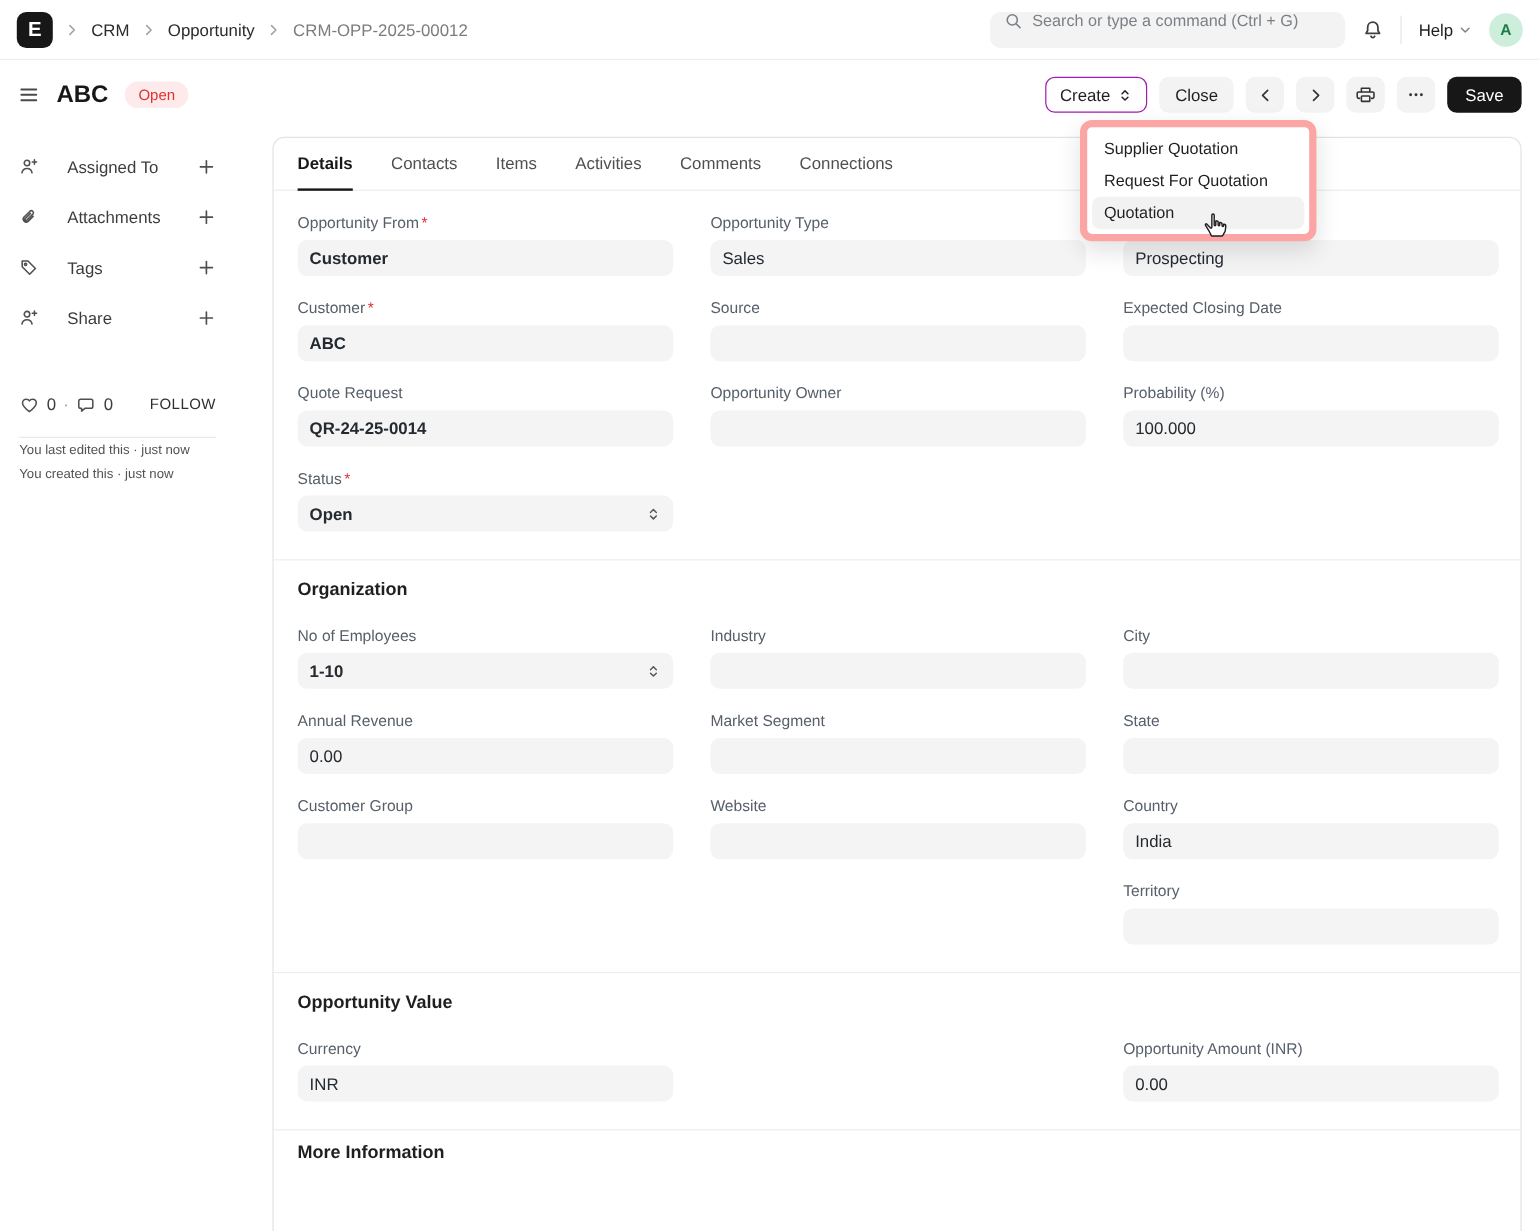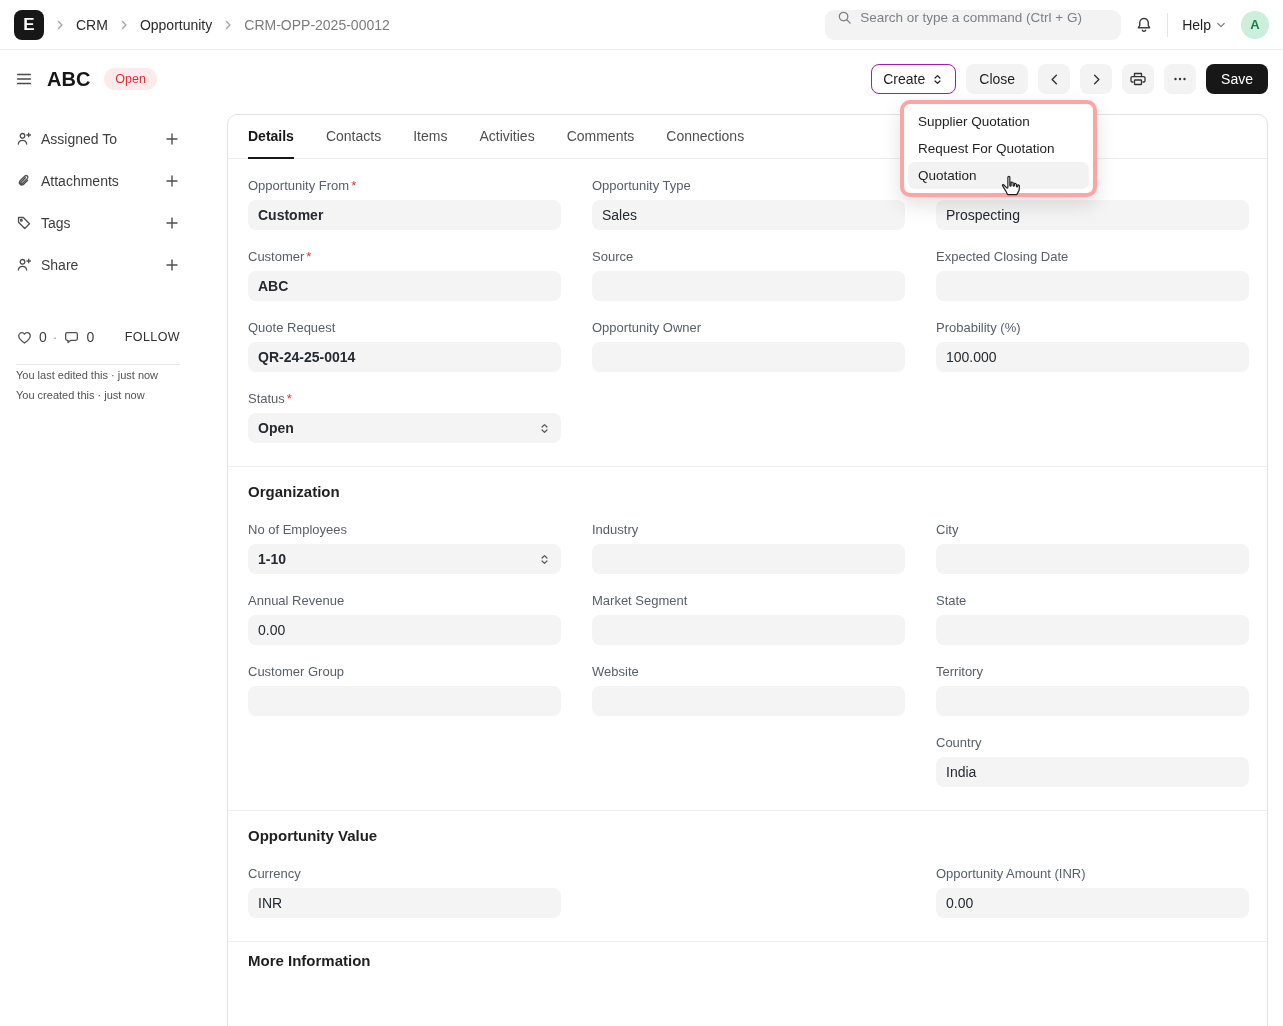--- a/index.html
+++ b/index.html
@@ -44,21 +44,21 @@
     display:flex; align-items:center; justify-content:center; cursor:pointer; color:#1f1f1f; }
   .btn-outline { background:#fff; border:1px solid #a21caf; padding:0 11px; gap:6px; }
   .btn-subtle { background:#f3f3f3; padding:0 13px; }
   .btn-icon { background:#f3f3f3; width:32px; padding:0; color:#333; }
   .btn-dark { background:#171717; color:#fff; padding:0 15px; font-weight:500; }
 
   
   .sidebar { position:absolute; left:0; top:127px; width:226px; padding:0 46px 0 16px; }
   .side-row { display:flex; align-items:center; height:24px; margin-bottom:18px; cursor:pointer; }
   .side-row svg { color:#4f4f4f; flex:none; }
-  .side-label { font-size:14px; color:#3d3d3d; margin-left:9px; }
+  .side-label { font-size:14px; color:#3d3d3d; margin-left:24px; }
   .side-plus { margin-left:auto; background:none; border:none; color:#7c7c7c; display:flex; cursor:pointer; }
   .likes-row { display:flex; align-items:center; margin-top:50px; height:20px; }
   .like-group { display:flex; align-items:center; gap:6px; font-size:14px; color:#3d3d3d; }
   .like-group svg { color:#4f4f4f; cursor:pointer; }
   .dot-sep { color:#9a9a9a; }
   .follow { margin-left:auto; background:none; border:none; font-family:inherit; font-size:12.5px;
     letter-spacing:.4px; font-weight:500; color:#2f2f2f; cursor:pointer; }
   .side-divider { height:1px; background:#e8e8e8; margin-top:17px; }
   .side-note { font-size:11px; line-height:20px; color:#525252; }
 
@@ -79,21 +79,21 @@
     padding:0 10px; font-size:14px; color:#242a30; cursor:text; }
   .finput.sel { cursor:pointer; }
   .finput .chev { margin-left:auto; color:#555; display:flex; }
   .fval.bold { font-weight:600; }
   .sec-divider { height:1px; background:#ededed; margin:4px -20px 0; }
   .sec-heading { font-size:15px; font-weight:700; color:#1f1f1f; margin:16px 0 22px; }
   .sec-heading.tight { margin:10px 0 0; }
 
   
   .dropdown { position:absolute; left:900px; top:100px; width:197px; background:#fff;
-    border:4px solid #fca5a5; border-radius:10px; box-shadow:0 8px 20px rgba(0,0,0,.12);
+    border:6px solid #fca5a5; border-radius:10px; box-shadow:0 8px 20px rgba(0,0,0,.12);
     padding:4px; z-index:10; }
   .menu-item { height:27px; display:flex; align-items:center; padding:0 10px; font-size:13.5px;
     color:#1f1f1f; border-radius:7px; cursor:pointer; }
   .menu-item.hover { background:#f2f2f2; }
   .hand-cursor { position:absolute; left:96px; top:71px; }
 </style>
 </head>
 <body>
 
 <div class="app">
@@ -446,32 +446,32 @@
           <div class="field">
             <div class="flabel">
                 <span>State</span>
               </div>
             <div class="finput">
                 <span class="fval"></span>
               </div>
           </div>
           <div class="field">
             <div class="flabel">
+                <span>Country</span>
+              </div>
+            <div class="finput">
+                <span class="fval">India</span>
+              </div>
+          </div>
+          <div class="field">
+            <div class="flabel">
                 <span>Territory</span>
               </div>
             <div class="finput">
                 <span class="fval"></span>
-              </div>
-          </div>
-          <div class="field">
-            <div class="flabel">
-                <span>Country</span>
-              </div>
-            <div class="finput">
-                <span class="fval">India</span>
               </div>
           </div>
         </div>
       </div>
 
       <div class="sec-divider"></div>
       <div class="sec-heading">Opportunity Value</div>
 
       <div class="frow">
         <div class="fcol">

